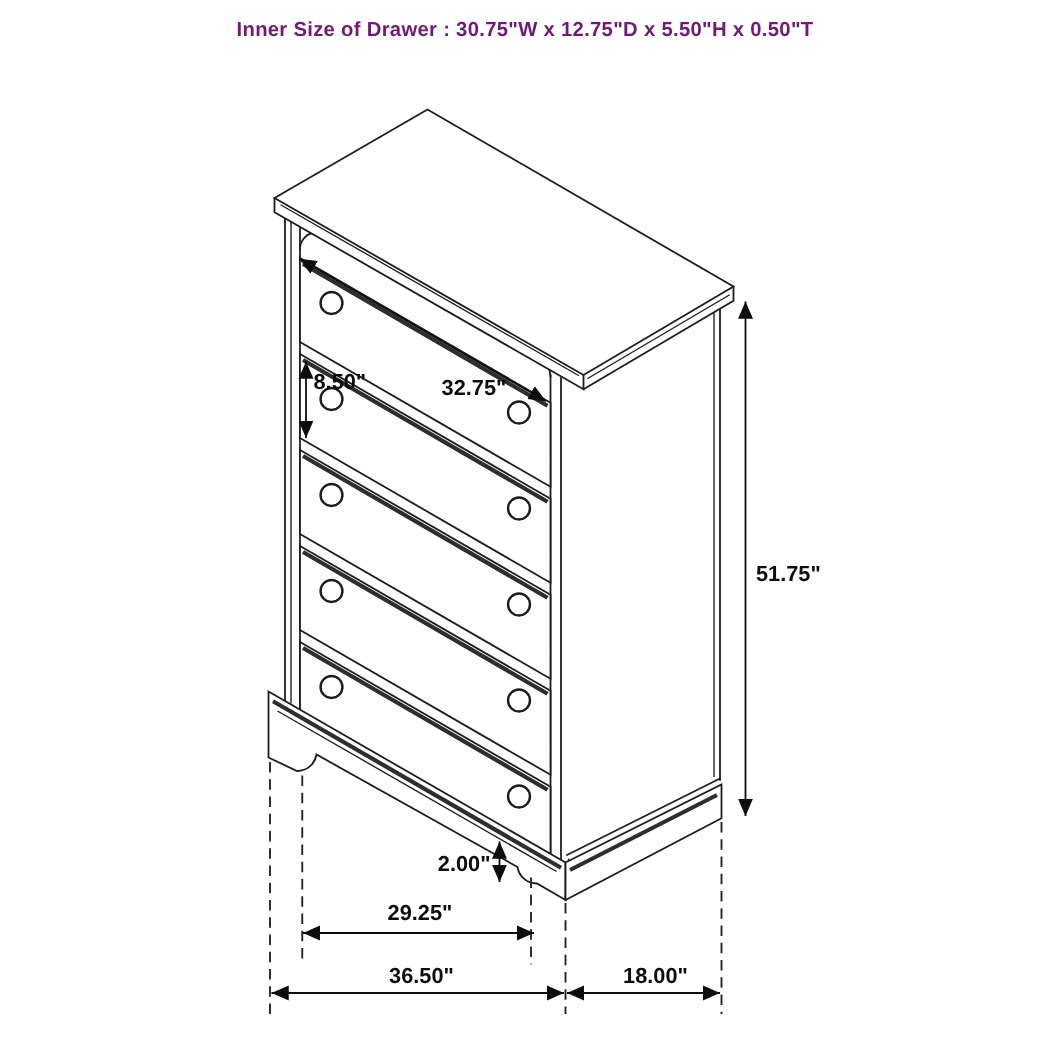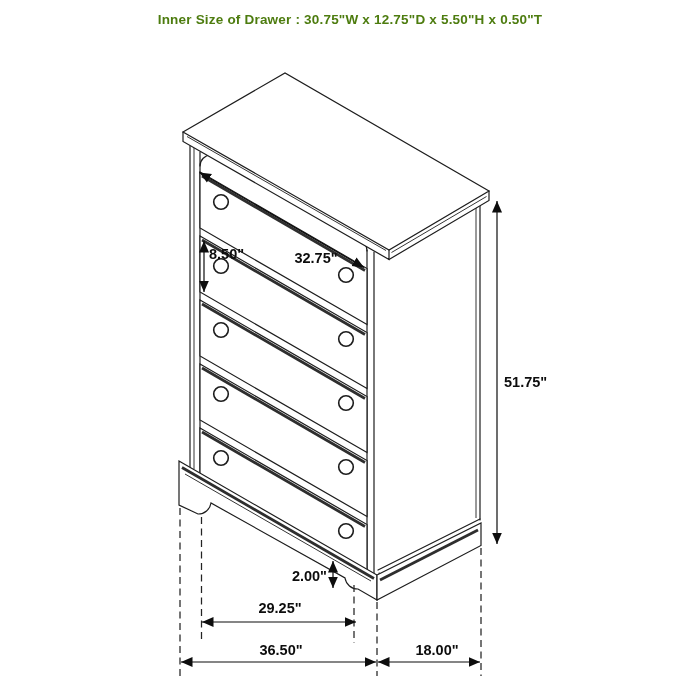--- a/index.html
+++ b/index.html
@@ -2,21 +2,21 @@
 <html><head>
 <meta charset="utf-8">
 <style>
   html,body{margin:0;padding:0;background:#ffffff;}
   .stage{
     position:relative;width:700px;height:700px;background:#ffffff;
     font-family:"Liberation Sans",sans-serif;overflow:hidden;
   }
   .title{
     position:absolute;top:12px;left:0;width:100%;text-align:center;
-    font-weight:bold;font-size:13.5px;color:#4d7c0f;letter-spacing:.2px;
+    font-weight:bold;font-size:13.5px;color:#701a75;letter-spacing:.2px;
     white-space:nowrap;
   }
   svg{position:absolute;top:0;left:0;}
   .ln{stroke:#1d1d1d;stroke-width:1.2;fill:none;stroke-linecap:round;}
   .thin{stroke:#1d1d1d;stroke-width:0.9;fill:none;}
   .thick{stroke:#2e2e2e;stroke-width:2.8;fill:none;stroke-linecap:butt;}
   .face{fill:#ffffff;stroke:none;}
   .faceln{fill:#ffffff;stroke:#1d1d1d;stroke-width:1.2;}
   .knob{fill:#ffffff;stroke:#1d1d1d;stroke-width:1.6;}
   .dash{stroke:#242424;stroke-width:1.25;fill:none;stroke-dasharray:7 4.5;}

